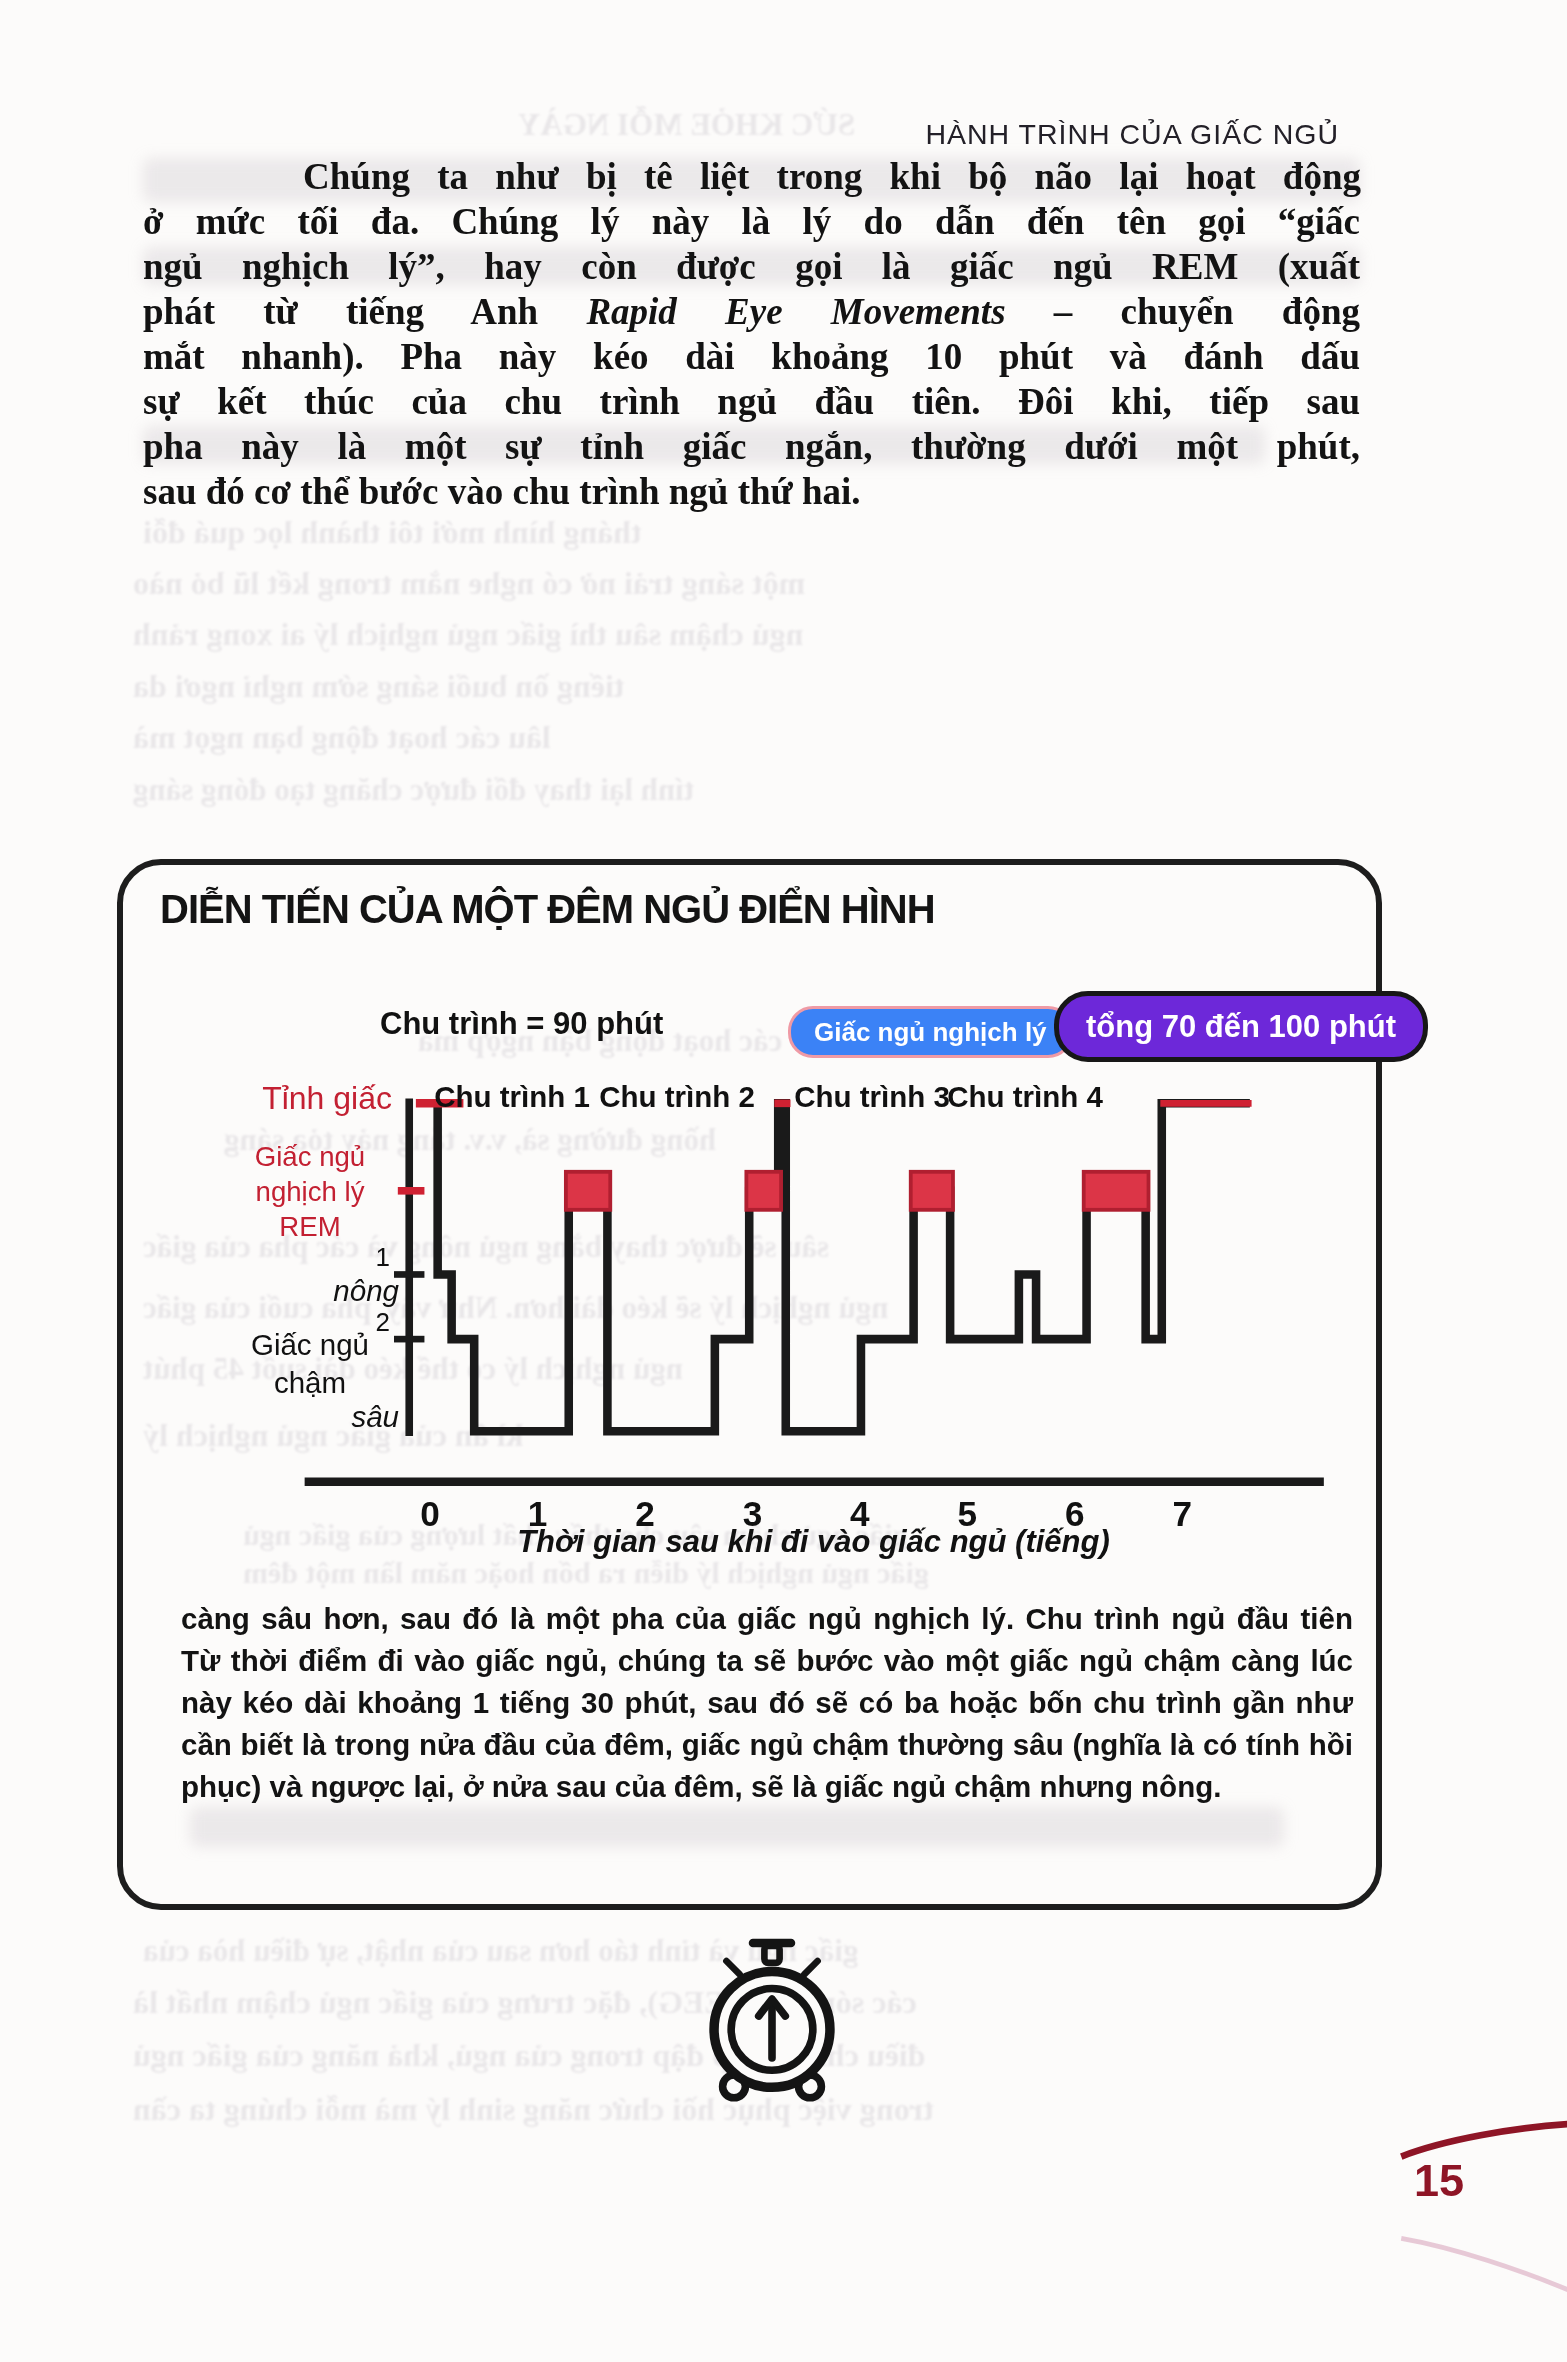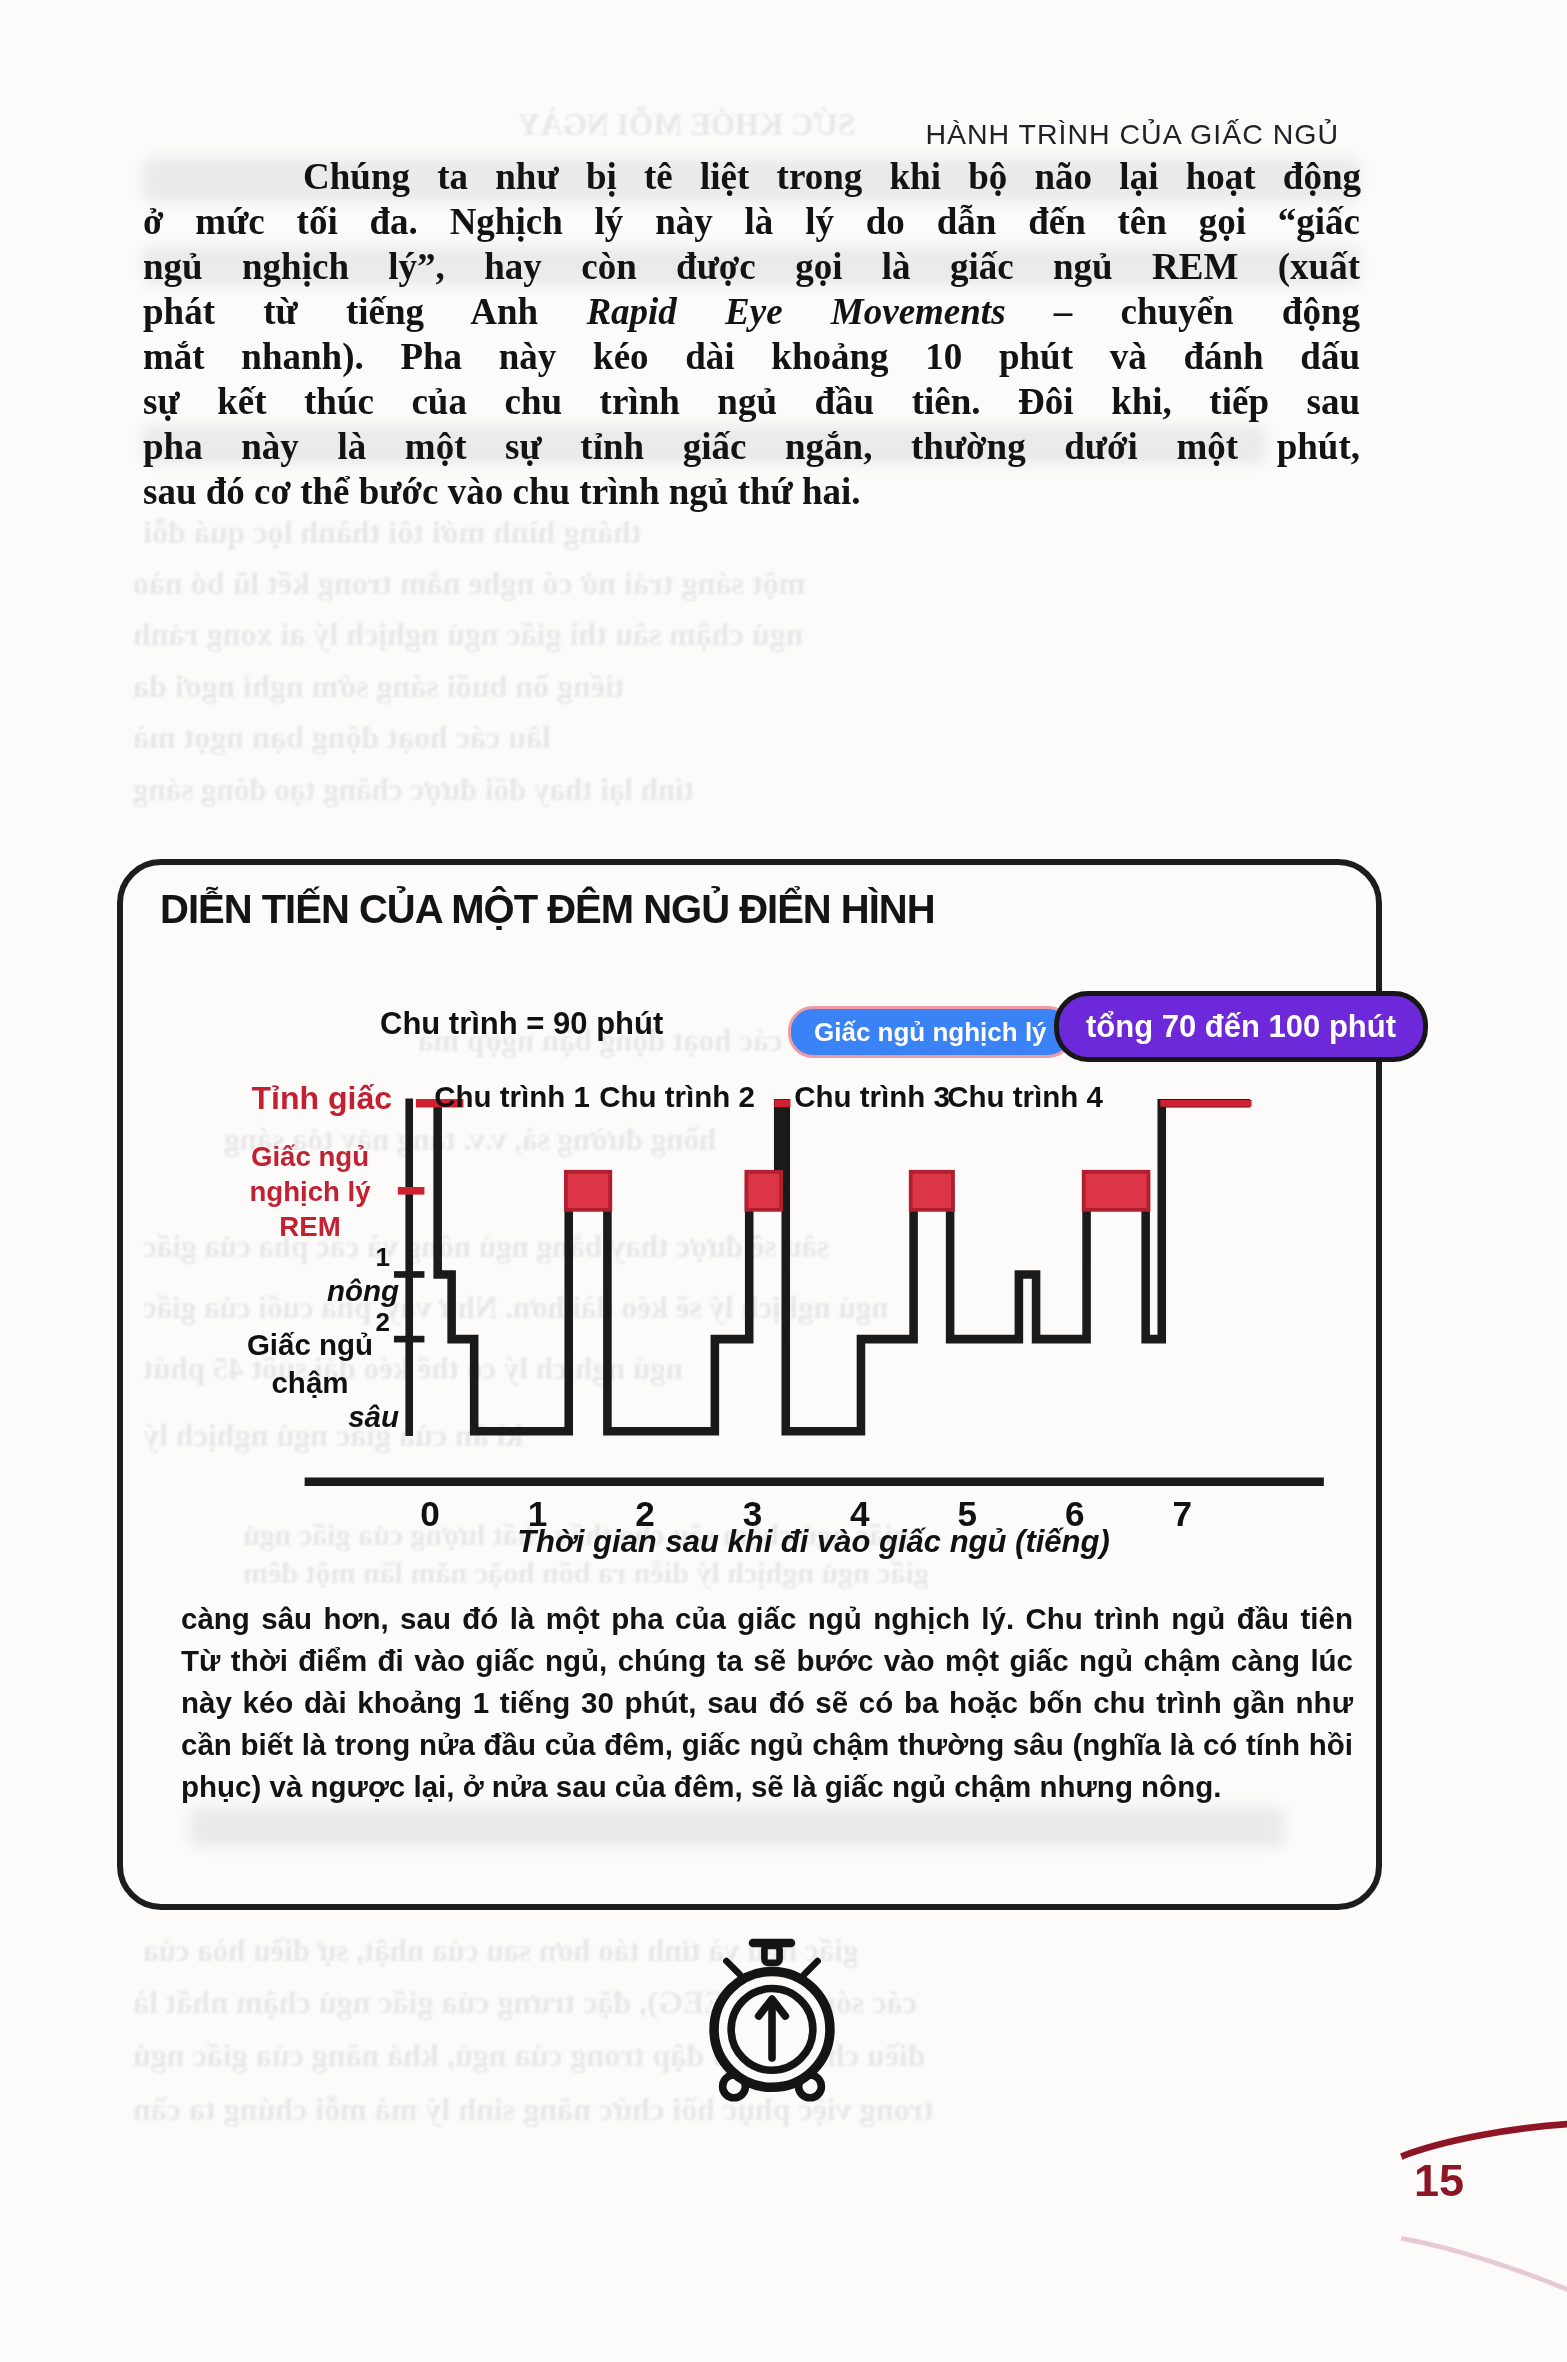--- a/index.html
+++ b/index.html
@@ -34,21 +34,21 @@
               letter-spacing:-1px;color:#141414;}
   .cyc-dur{position:absolute;left:380px;top:1006px;z-index:3;font-size:31px;font-weight:bold;color:#111;}
   .pill{position:absolute;z-index:3;display:flex;align-items:center;justify-content:center;
         color:#fff;font-weight:bold;white-space:nowrap;}
   .pill-rem{left:788px;top:1006px;height:46px;padding:0 23px;border-radius:25px;
             background:#3b82f6;border:3.8px solid #ef9aa5;font-size:26px;}
   .pill-total{left:1054px;top:991px;height:61px;padding:0 27px;border-radius:34px;
               background:#6d28d9;border:5.7px solid #171717;font-size:31px;}
 
   
-  .ylab{position:absolute;z-index:3;font-weight:bold;}
+  .ylab{position:absolute;z-index:3;font-weight:normal;}
   .red{color:#c32032;}
   .lab-wake{left:228px;top:1080px;width:164px;text-align:right;font-size:32px;}
   .lab-rem{left:228px;top:1139px;width:164px;text-align:center;font-size:27.6px;line-height:35px;}
   .lab-1{left:350px;top:1242px;width:40px;text-align:right;font-size:26px;color:#111;}
   .lab-nong{left:304px;top:1274px;width:95px;text-align:right;font-size:29.5px;font-style:italic;color:#111;}
   .lab-2{left:350px;top:1307px;width:40px;text-align:right;font-size:26px;color:#111;}
   .lab-slow{left:228px;top:1326px;width:164px;text-align:center;font-size:29.5px;line-height:38px;color:#111;}
   .lab-sau{left:304px;top:1400px;width:95px;text-align:right;font-size:29.5px;font-style:italic;color:#111;}
   .cyc-label{position:absolute;top:1080px;transform:translateX(-50%);z-index:3;
              font-size:29.5px;font-weight:bold;color:#111;white-space:nowrap;}
@@ -99,21 +99,21 @@
 
   <div class="smudge" data-interactable="false" style="left:143px;top:158px;width:1217px;height:44px;"></div>
   <div class="smudge" data-interactable="false" style="left:143px;top:247px;width:1217px;height:38px;"></div>
   <div class="smudge" data-interactable="false" style="left:143px;top:426px;width:1122px;height:38px;"></div>
   <div class="smudge" data-interactable="false" style="left:190px;top:1807px;width:1094px;height:40px;"></div>
 
   <div class="header" data-interactable="false">HÀNH TRÌNH CỦA GIẤC NGỦ</div>
 
   <div class="bodypar" data-interactable="false">
     <div class="bline first" data-interactable="false">Chúng ta như bị tê liệt trong khi bộ não lại hoạt động</div>
-    <div class="bline" data-interactable="false">ở mức tối đa. Nghịch lý này là lý do dẫn đến tên gọi “giấc</div>
+    <div class="bline" data-interactable="false">ở mức tối đa. Chúng lý này là lý do dẫn đến tên gọi “giấc</div>
     <div class="bline" data-interactable="false">ngủ nghịch lý”, hay còn được gọi là giấc ngủ REM (xuất</div>
     <div class="bline" data-interactable="false"><span data-interactable="false">phát từ tiếng Anh </span><i data-interactable="false">Rapid Eye Movements</i><span data-interactable="false"> – chuyển động</span></div>
     <div class="bline" data-interactable="false">mắt nhanh). Pha này kéo dài khoảng 10 phút và đánh dấu</div>
     <div class="bline" data-interactable="false">sự kết thúc của chu trình ngủ đầu tiên. Đôi khi, tiếp sau</div>
     <div class="bline" data-interactable="false">pha này là một sự tỉnh giấc ngắn, thường dưới một phút,</div>
     <div class="bline last" data-interactable="false">sau đó cơ thể bước vào chu trình ngủ thứ hai.</div>
   </div>
 
   <div class="diagram-box" data-interactable="false"></div>
   <div class="diag-title" data-interactable="false">DIỄN TIẾN CỦA MỘT ĐÊM NGỦ ĐIỂN HÌNH</div>

